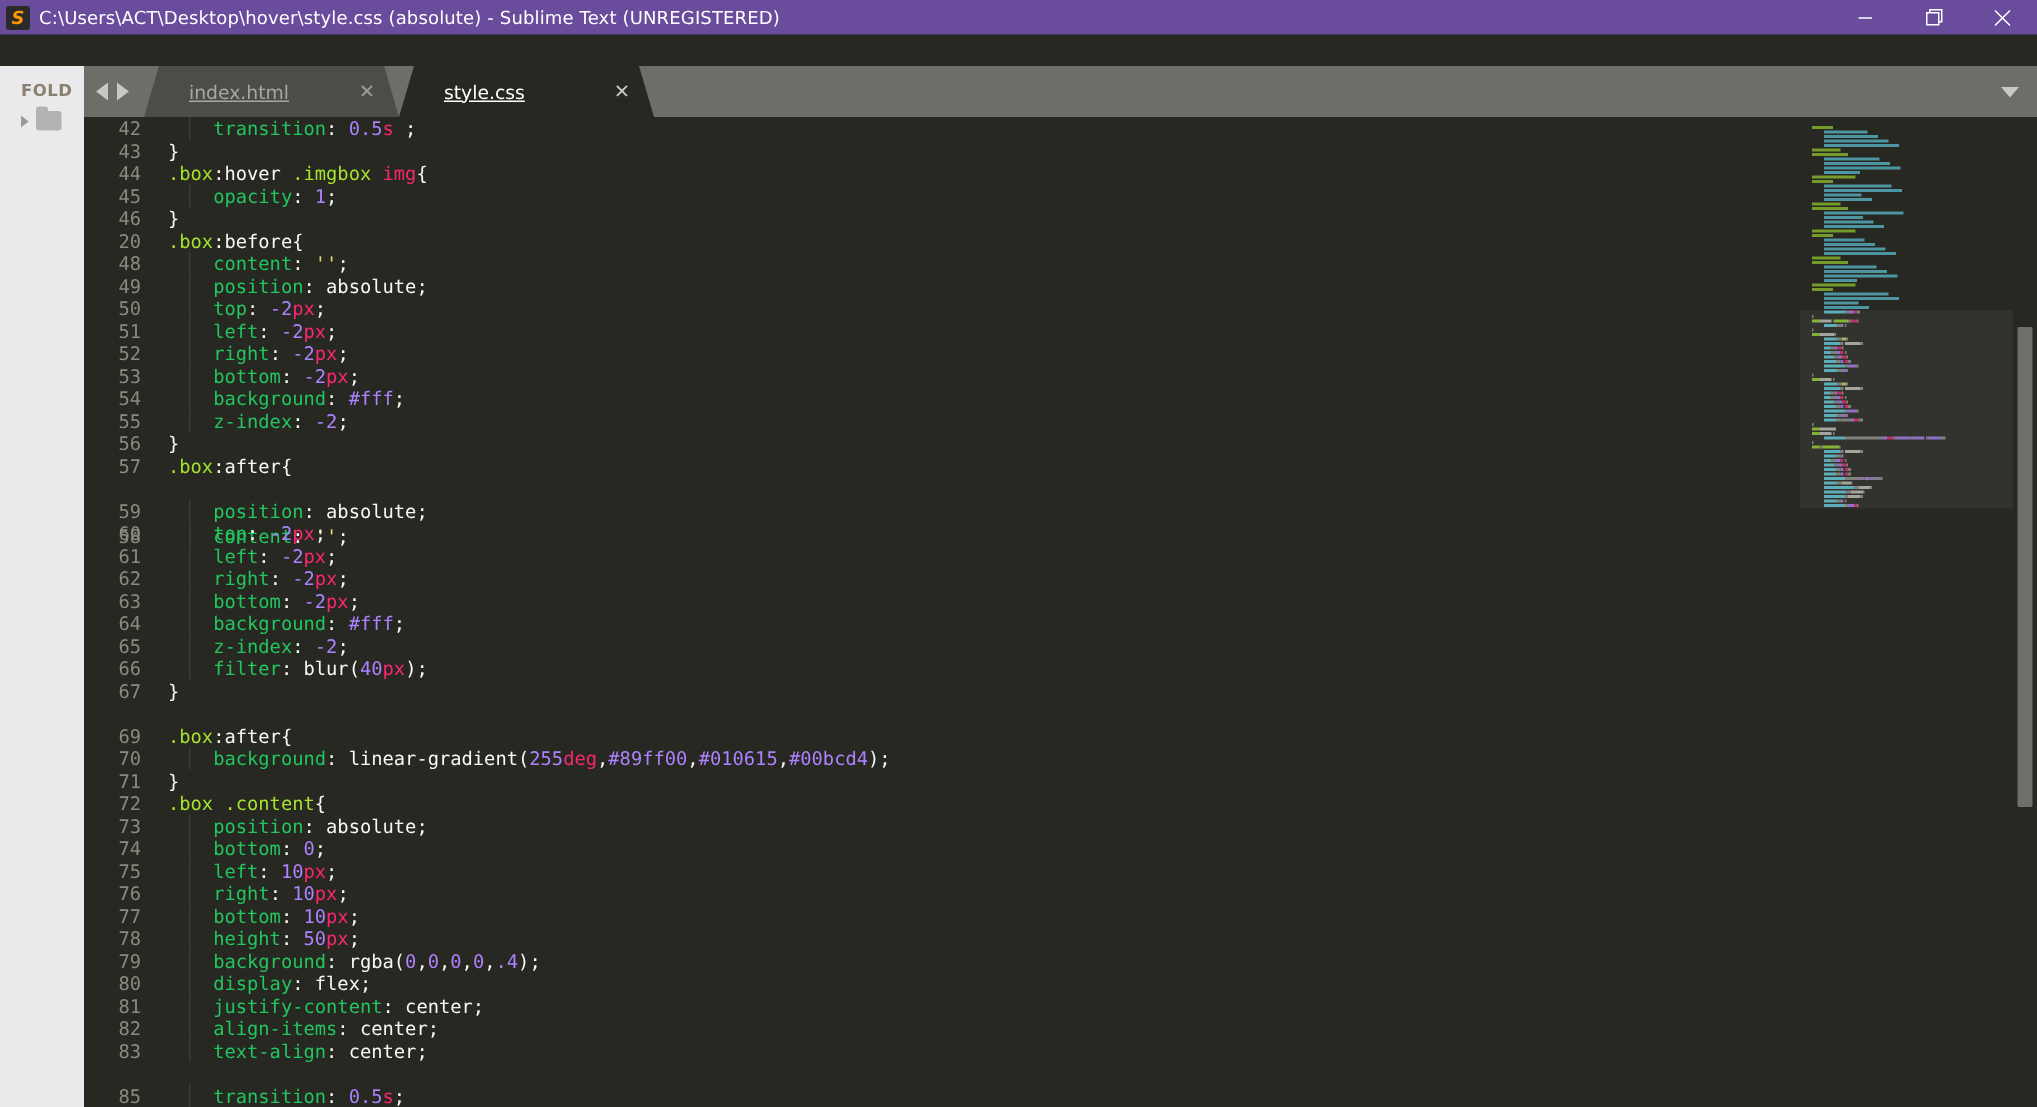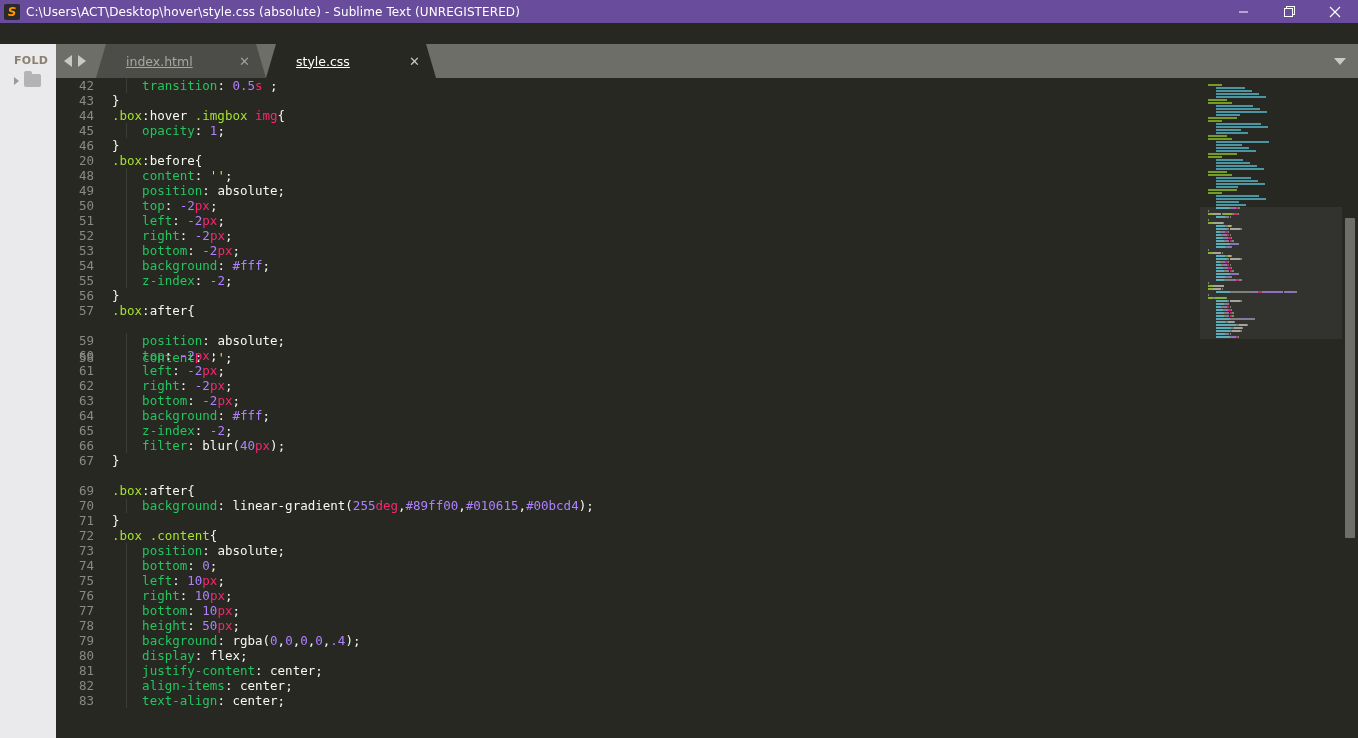--- a/index.html
+++ b/index.html
@@ -283,20 +283,21 @@
         <div class="code-line" style="top: 480px; position: absolute; left: 0px; width: 1144px;"><span class="lnum">74</span><div class="guide"></div><span class="ctext"><span>    </span><span class="prop">bottom</span><span class="punc">: </span><span class="num">0</span><span class="punc">;</span></span></div>
         <div class="code-line" style="top: 495px; position: absolute; left: 0px; width: 1144px;"><span class="lnum">75</span><div class="guide"></div><span class="ctext"><span>    </span><span class="prop">left</span><span class="punc">: </span><span class="num">10</span><span class="unit">px</span><span class="punc">;</span></span></div>
         <div class="code-line" style="top: 510px; position: absolute; left: 0px; width: 1144px;"><span class="lnum">76</span><div class="guide"></div><span class="ctext"><span>    </span><span class="prop">right</span><span class="punc">: </span><span class="num">10</span><span class="unit">px</span><span class="punc">;</span></span></div>
         <div class="code-line" style="top: 525px; position: absolute; left: 0px; width: 1144px;"><span class="lnum">77</span><div class="guide"></div><span class="ctext"><span>    </span><span class="prop">bottom</span><span class="punc">: </span><span class="num">10</span><span class="unit">px</span><span class="punc">;</span></span></div>
         <div class="code-line" style="top: 540px; position: absolute; left: 0px; width: 1144px;"><span class="lnum">78</span><div class="guide"></div><span class="ctext"><span>    </span><span class="prop">height</span><span class="punc">: </span><span class="num">50</span><span class="unit">px</span><span class="punc">;</span></span></div>
         <div class="code-line" style="top: 555px; position: absolute; left: 0px; width: 1144px;"><span class="lnum">79</span><div class="guide"></div><span class="ctext"><span>    </span><span class="prop">background</span><span class="punc">: </span><span class="fn">rgba(</span><span class="num">0</span><span class="fn">,</span><span class="num">0</span><span class="fn">,</span><span class="num">0</span><span class="fn">,</span><span class="num">0</span><span class="fn">,</span><span class="num">.4</span><span class="fn">)</span><span class="punc">;</span></span></div>
         <div class="code-line" style="top: 570px; position: absolute; left: 0px; width: 1144px;"><span class="lnum">80</span><div class="guide"></div><span class="ctext"><span>    </span><span class="prop">display</span><span class="punc">: </span><span class="val">flex</span><span class="punc">;</span></span></div>
         <div class="code-line" style="top: 585px; position: absolute; left: 0px; width: 1144px;"><span class="lnum">81</span><div class="guide"></div><span class="ctext"><span>    </span><span class="prop">justify-content</span><span class="punc">: </span><span class="val">center</span><span class="punc">;</span></span></div>
         <div class="code-line" style="top: 600px; position: absolute; left: 0px; width: 1144px;"><span class="lnum">82</span><div class="guide"></div><span class="ctext"><span>    </span><span class="prop">align-items</span><span class="punc">: </span><span class="val">center</span><span class="punc">;</span></span></div>
         <div class="code-line" style="top: 615px; position: absolute; left: 0px; width: 1144px;"><span class="lnum">83</span><div class="guide"></div><span class="ctext"><span>    </span><span class="prop">text-align</span><span class="punc">: </span><span class="val">center</span><span class="punc">;</span></span></div>
+        <div class="code-line" style="top: 645px; position: absolute; left: 0px; width: 1144px;"><span class="lnum">85</span><div class="guide"></div><span class="ctext"><span>    </span><span class="prop">transition</span><span class="punc">: </span><span class="num">0.5</span><span class="unit">s</span><span class="punc">;</span></span></div>
       </div>
     <div class="minimap" id="minimap">
 
     <div class="mm-line" style="left: 8px; top: 6px; width: 14px; background: rgb(166, 226, 46); opacity: 0.62;"></div>
         <div class="mm-line" style="left: 16px; top: 9px; width: 29px; background: rgb(102, 217, 239); opacity: 0.62;"></div>
         <div class="mm-line" style="left: 16px; top: 12px; width: 36px; background: rgb(102, 217, 239); opacity: 0.62;"></div>
         <div class="mm-line" style="left: 16px; top: 15px; width: 43px; background: rgb(102, 217, 239); opacity: 0.62;"></div>
         <div class="mm-line" style="left: 16px; top: 18px; width: 50px; background: rgb(102, 217, 239); opacity: 0.62;"></div>
         <div class="mm-line" style="left: 8px; top: 21px; width: 19px; background: rgb(166, 226, 46); opacity: 0.62;"></div>
         <div class="mm-line" style="left: 8px; top: 24px; width: 24px; background: rgb(166, 226, 46); opacity: 0.62;"></div>

